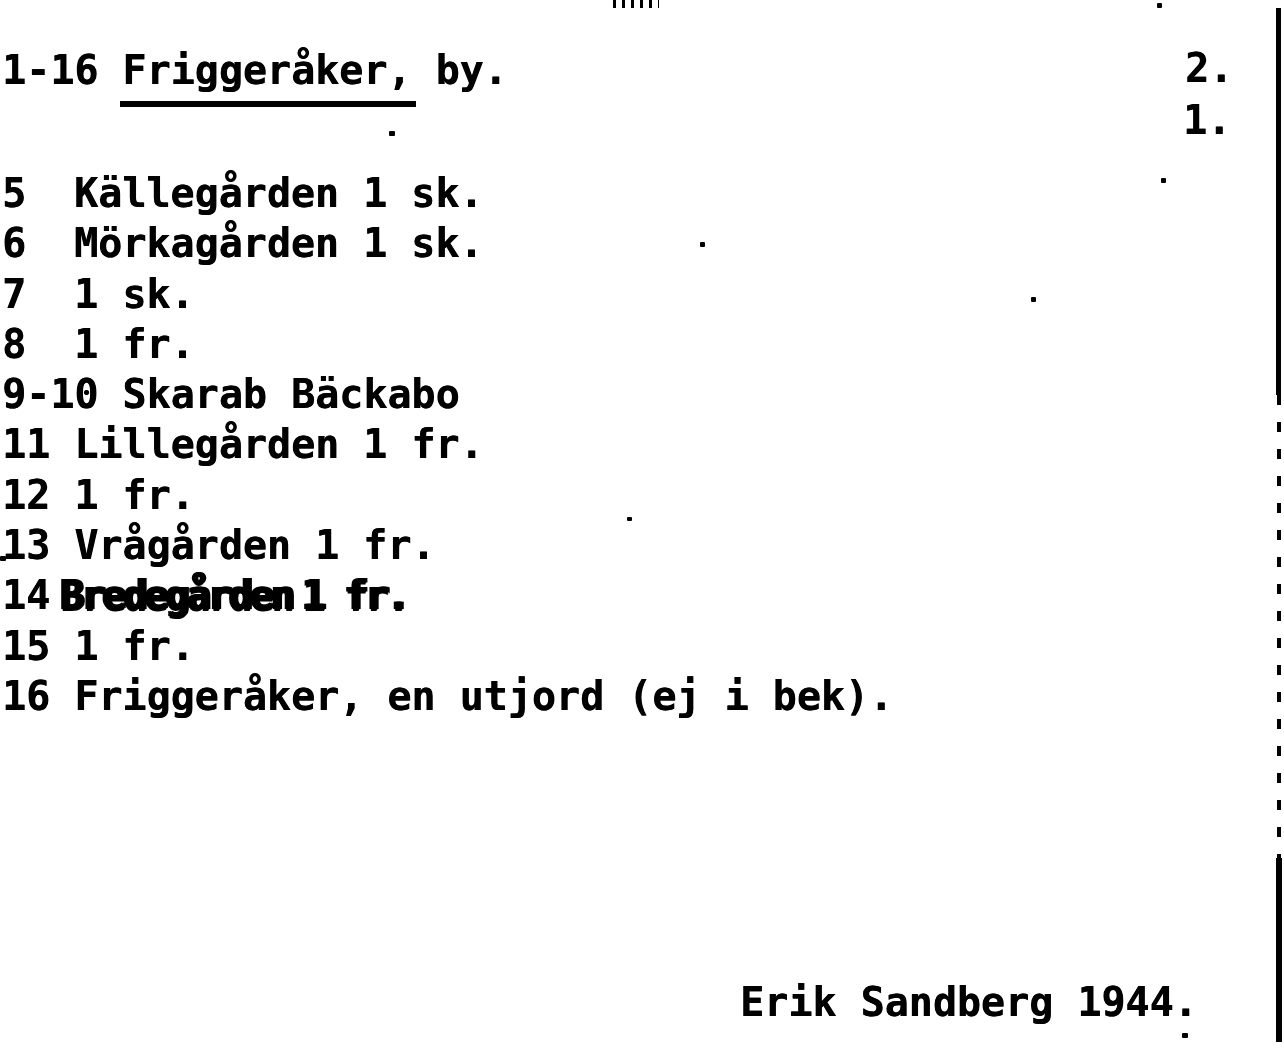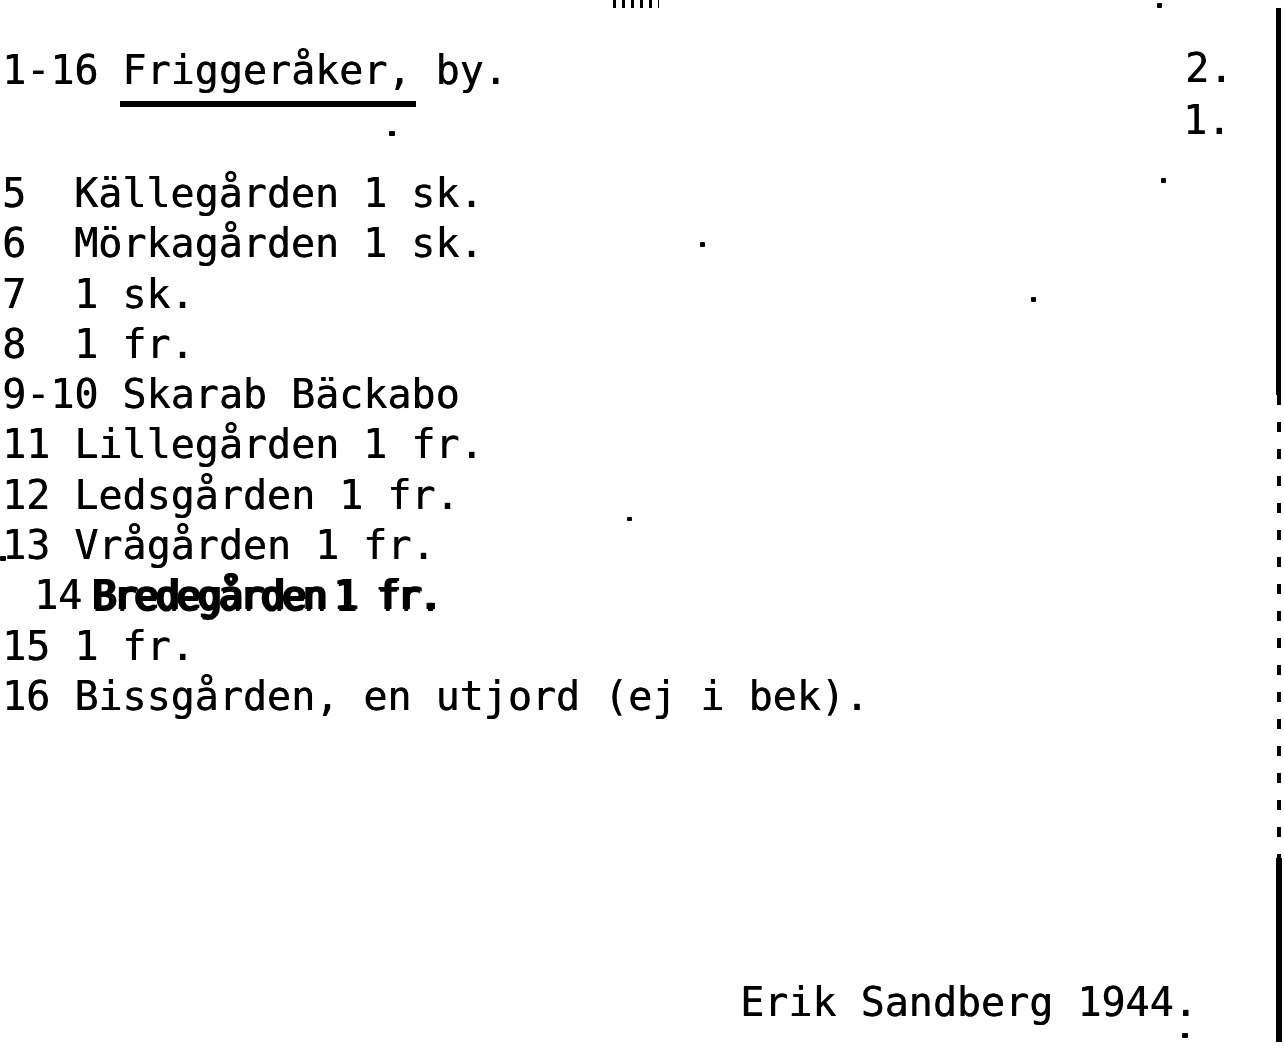--- a/index.html
+++ b/index.html
@@ -7,21 +7,21 @@
     padding: 0;
     background: #ffffff;
   }
   .card {
     position: relative;
     width: 1284px;
     height: 1050px;
     background: #ffffff;
     overflow: hidden;
     font-family: "DejaVu Sans Mono", "Liberation Mono", monospace;
-    font-weight: normal;
+    font-weight: bold;
     color: #000000;
     text-shadow: 0.5px 0 0 #000;
   }
   .txt { white-space: pre; }
 
   
   .header-line {
     position: absolute;
     left: 2px;
     top: 50px;
@@ -77,21 +77,21 @@
     line-height: 50.3px;
     font-size: 40px;
     white-space: pre;
   }
   .entry-num { min-width: 48px; }
   .entry.overstruck .entry-name,
   .entry.overstruck .entry-tenure {
     letter-spacing: -3px;
     text-shadow: 2px 0 0 #000, -1.5px 0 0 #000, 0 1.5px 0 #000, 0.5px 1px 1px #000;
   }
-  .entry.overstruck { column-gap: 10px; margin-left: 32px; }
+  .entry.overstruck { column-gap: 10px; }
 
   
   .signature {
     position: absolute;
     left: 740px;
     top: 982px;
     font-size: 40px;
     line-height: 40px;
     white-space: pre;
   }
@@ -158,29 +158,29 @@
     <div class="entry"><span class="entry-num txt">6</span><span class="entry-name txt">Mörkagården</span><span class="entry-tenure txt">1 sk.</span></div>
 
     <div class="entry"><span class="entry-num txt">7</span><span class="entry-tenure txt">1 sk.</span></div>
 
     <div class="entry"><span class="entry-num txt">8</span><span class="entry-tenure txt">1 fr.</span></div>
 
     <div class="entry"><span class="entry-num txt">9-10</span><span class="entry-name txt">Skarab Bäckabo</span></div>
 
     <div class="entry"><span class="entry-num txt">11</span><span class="entry-name txt">Lillegården</span><span class="entry-tenure txt">1 fr.</span></div>
 
-    <div class="entry"><span class="entry-num txt">12</span><span class="entry-name txt">Ledsgården</span><span class="entry-tenure txt">1 fr.</span></div>
+    <div class="entry"><span class="entry-num txt">12</span><span class="entry-tenure txt">1 fr.</span></div>
 
     <div class="entry"><span class="entry-num txt">13</span><span class="entry-name txt">Vrågården</span><span class="entry-tenure txt">1 fr.</span></div>
 
     <div class="entry overstruck"><span class="entry-num txt">14</span><span class="entry-name txt">Bredegården</span><span class="entry-tenure txt">1 fr.</span></div>
 
     <div class="entry"><span class="entry-num txt">15</span><span class="entry-tenure txt">1 fr.</span></div>
 
-    <div class="entry"><span class="entry-num txt">16</span><span class="entry-name txt">Bissgården, en utjord (ej i bek).</span></div>
+    <div class="entry"><span class="entry-num txt">16</span><span class="entry-name txt">Friggeråker, en utjord (ej i bek).</span></div>
   </div>
 
   <div class="signature txt">Erik Sandberg 1944.</div>
 
   <div class="edge-solid-top"></div>
   <div class="edge-dashed"></div>
   <div class="edge-solid-bottom"></div>
 
   <div class="top-dashes"></div>
   <div class="speck speck-1"></div>

